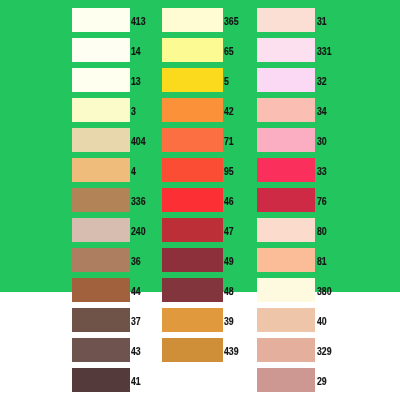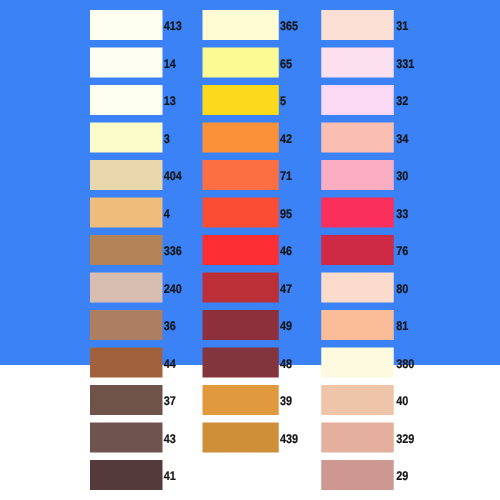--- a/index.html
+++ b/index.html
@@ -9,21 +9,21 @@
     width: 400px;
     height: 400px;
     background: #ffffff;
     font-family: "Liberation Sans", sans-serif;
     overflow: hidden;
   }
   #swatch-card {
     position: relative;
     width: 400px;
     height: 292px;
-    background: #3b82f6;
+    background: #22c55e;
   }
   .swatch {
     position: absolute;
   }
   .label {
     position: absolute;
     line-height: 28px;
     font-size: 10px;
     font-weight: bold;
     color: #151515;

